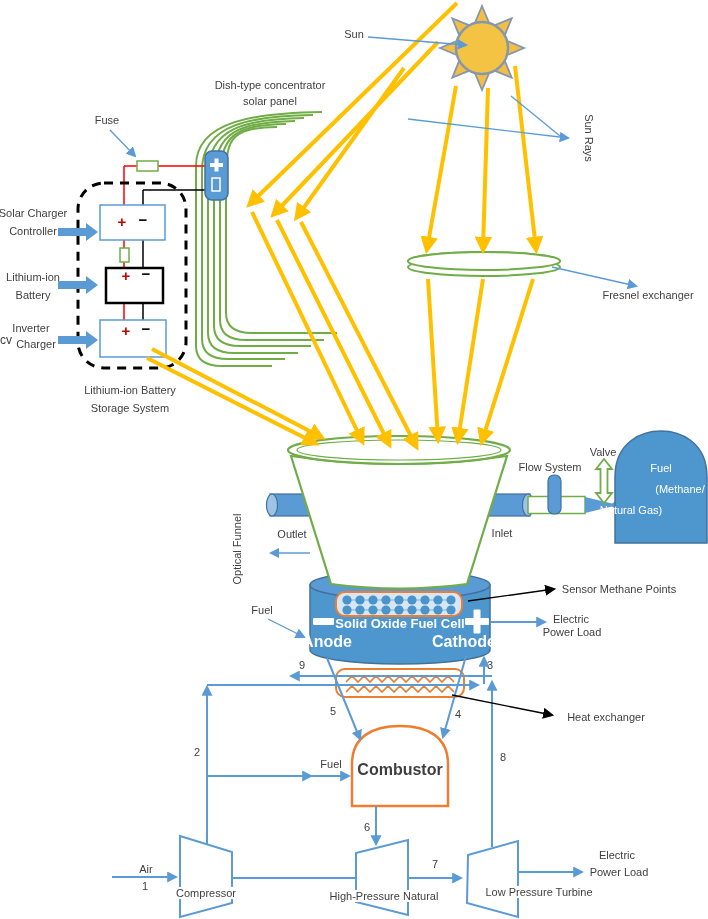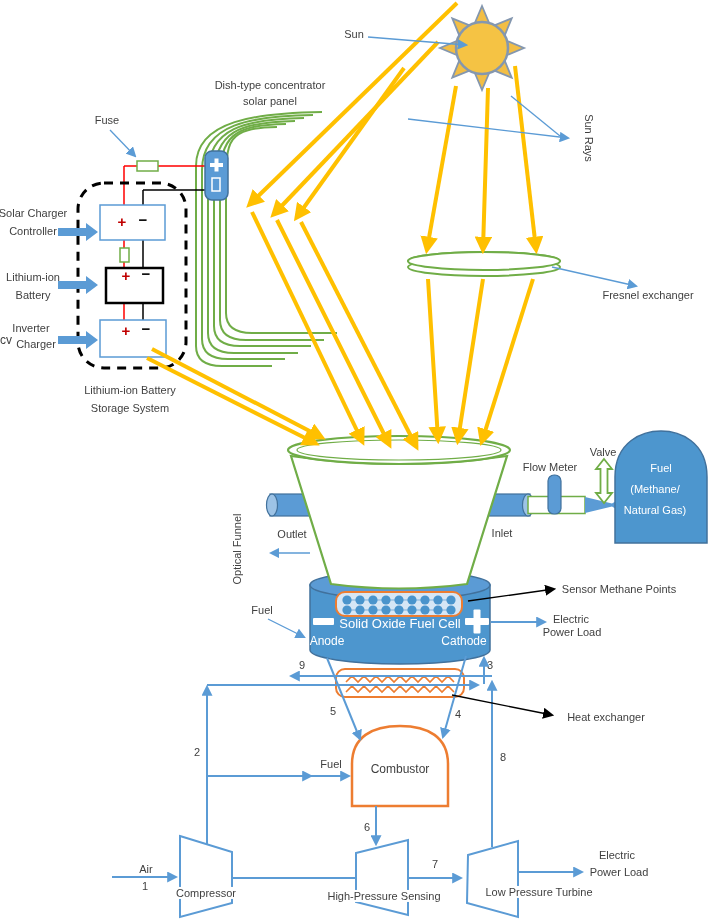--- a/index.html
+++ b/index.html
@@ -1,29 +1,29 @@
 <!DOCTYPE html>
 <html><head>
 <meta charset="utf-8">
 <style>
   html,body{margin:0;padding:0;background:#fff;}
   #stage{position:relative;width:708px;height:919px;background:#fff;overflow:hidden;
          font-family:"Liberation Sans",sans-serif;}
   #stage svg{position:absolute;left:0;top:0;}
   .lbl{position:absolute;font:11px "Liberation Sans",sans-serif;color:#3F3F3F;
        white-space:nowrap;transform:translate(-50%,-50%);line-height:1.1;}
-  .b{font-weight:normal;}
+  .b{font-weight:bold;}
   .w{color:#fff;}
   .bg{background:#fff;padding:0 2px;}
   .r90{transform:translate(-50%,-50%) rotate(90deg);}
   .rm90{transform:translate(-50%,-50%) rotate(-90deg);}
   .red{color:#C00000;font-weight:bold;font-size:15px;}
   .blk{color:#000;font-weight:bold;font-size:15px;}
   .sm{font-size:12px;}
-  .f12{font-size:12px;}
+  .f12{font-size:16px;}
   .f13{font-size:13px;}
 </style>
 </head>
 <body>
 
 <div id="stage">
 
 <svg width="708" height="919" viewBox="0 0 708 919">
   <defs>
     <marker id="mB" viewBox="0 0 10 10" refX="8" refY="5" markerWidth="5.5" markerHeight="5.5" orient="auto-start-reverse">
@@ -234,40 +234,40 @@
 <div class="lbl blk" style="left:143px;top:220px">−</div>
 <div class="lbl red" style="left:126px;top:276px">+</div>
 <div class="lbl blk" style="left:146px;top:274px">−</div>
 <div class="lbl red" style="left:126px;top:331px">+</div>
 <div class="lbl blk" style="left:146px;top:329px">−</div>
 
 <div class="lbl" style="left:648px;top:295px">Fresnel exchanger</div>
 <div class="lbl rm90" style="left:237px;top:549px">Optical Funnel</div>
 <div class="lbl" style="left:292px;top:534px">Outlet</div>
 <div class="lbl" style="left:502px;top:533px">Inlet</div>
-<div class="lbl" style="left:550px;top:467px">Flow Meter</div>
+<div class="lbl" style="left:550px;top:467px">Flow System</div>
 <div class="lbl" style="left:603px;top:452px">Valve</div>
 <div class="lbl w" style="left:661px;top:468px">Fuel</div>
-<div class="lbl w" style="left:655px;top:489px">(Methane/</div>
-<div class="lbl w" style="left:655px;top:510px">Natural Gas)</div>
+<div class="lbl w" style="left:680px;top:489px">(Methane/</div>
+<div class="lbl w" style="left:631px;top:510px">Natural Gas)</div>
 
 <div class="lbl" style="left:619px;top:589px">Sensor Methane Points</div>
 <div class="lbl w b f13" style="left:400px;top:624px">Solid Oxide Fuel Cell</div>
 <div class="lbl w b f12" style="left:327px;top:642px">Anode</div>
 <div class="lbl w b f12" style="left:464px;top:642px">Cathode</div>
 <div class="lbl" style="left:571px;top:619px">Electric</div>
 <div class="lbl" style="left:572px;top:632px">Power Load</div>
 <div class="lbl" style="left:262px;top:610px">Fuel</div>
 <div class="lbl" style="left:606px;top:717px">Heat exchanger</div>
 <div class="lbl" style="left:331px;top:764px">Fuel</div>
 <div class="lbl b f12" style="left:400px;top:770px">Combustor</div>
 
 <div class="lbl" style="left:146px;top:869px">Air</div>
 <div class="lbl bg" style="left:206px;top:893px">Compressor</div>
-<div class="lbl bg" style="left:384px;top:896px">High-Pressure Sensing</div>
+<div class="lbl bg" style="left:384px;top:896px">High-Pressure Natural</div>
 <div class="lbl bg" style="left:539px;top:892px">Low Pressure Turbine</div>
 <div class="lbl" style="left:617px;top:855px">Electric</div>
 <div class="lbl" style="left:619px;top:872px">Power Load</div>
 
 <div class="lbl" style="left:145px;top:886px">1</div>
 <div class="lbl" style="left:197px;top:752px">2</div>
 <div class="lbl" style="left:490px;top:665px">3</div>
 <div class="lbl" style="left:458px;top:714px">4</div>
 <div class="lbl" style="left:333px;top:711px">5</div>
 <div class="lbl" style="left:367px;top:827px">6</div>

